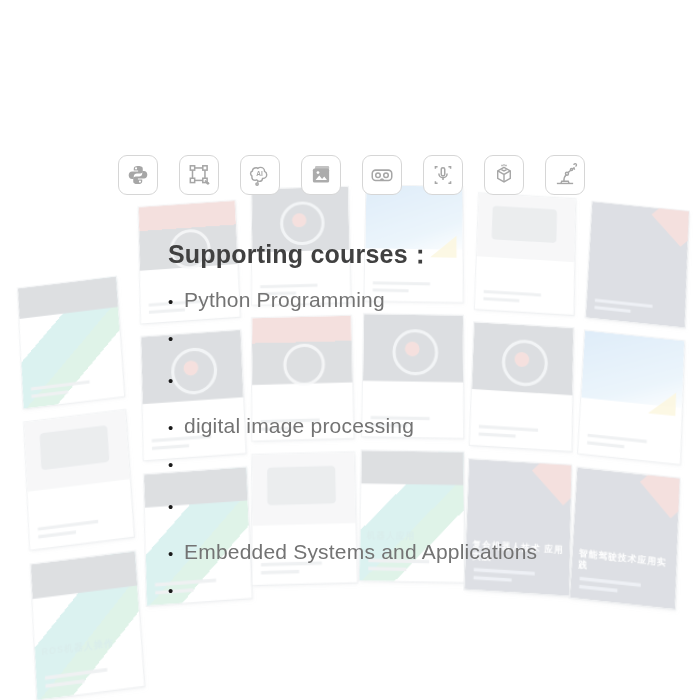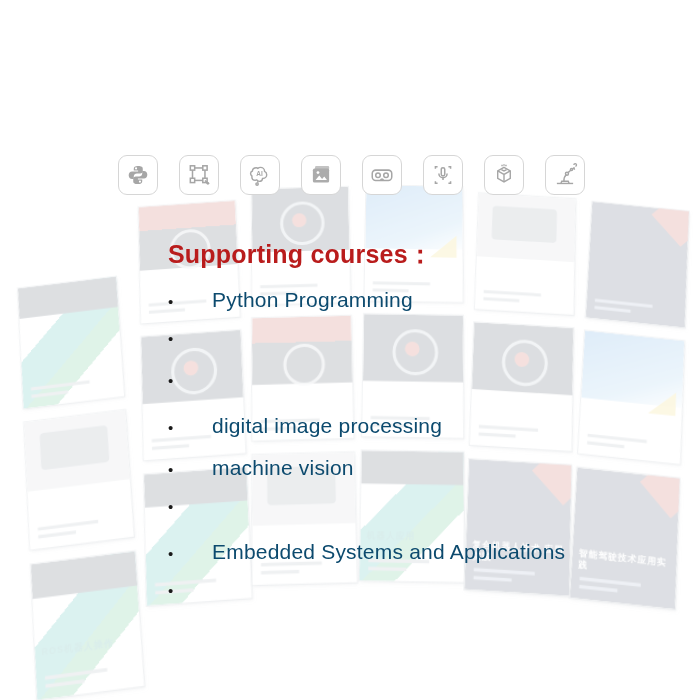--- a/index.html
+++ b/index.html
@@ -59,35 +59,35 @@
   }
   .icon-box{
     width:38px;height:38px;border:1px solid #d6d6d6;border-radius:9px;
     background:#ffffff;display:flex;align-items:center;justify-content:center;
   }
   .icon-box svg{display:block;}
 
   
   .title{
     position:absolute;left:168px;top:238px;
-    font-size:25px;font-weight:bold;color:#b91c1c;letter-spacing:.2px;
+    font-size:25px;font-weight:bold;color:#404040;letter-spacing:.2px;
   }
   .course-list{
     position:absolute;left:168px;top:288px;width:450px;
     list-style:none;margin:0;padding:0;
   }
   .course-list li{
     display:flex;align-items:baseline;
     margin-bottom:20px;height:22px;
   }
   .course-list .dot{
     font-size:15px;color:#1a1a1a;width:16px;flex:0 0 16px;
   }
   .course-list .txt{
-    font-size:21px;color:#0c4a6e;letter-spacing:.2px;white-space:nowrap;margin-left:28px;
+    font-size:21px;color:#737373;letter-spacing:.2px;white-space:nowrap;
   }
 </style>
 </head>
 <body>
 
 <div class="bg-books" style="opacity: 0.16;">
     <div class="bcol" style="left: 14px; top: 96px; transform: rotate(-7deg);">
       <div class="cover cv-teal">
         <div class="art"></div>
         <div class="t"></div>
@@ -296,21 +296,20 @@
     </li>
   <li>
       <span class="dot">•</span>
     </li>
   <li>
       <span class="dot">•</span>
       <span class="txt">digital image processing</span>
     </li>
   <li>
       <span class="dot">•</span>
-      <span class="txt">machine vision</span>
     </li>
   <li>
       <span class="dot">•</span>
     </li>
   <li>
       <span class="dot">•</span>
       <span class="txt">Embedded Systems and Applications</span>
     </li>
   <li>
       <span class="dot">•</span>

